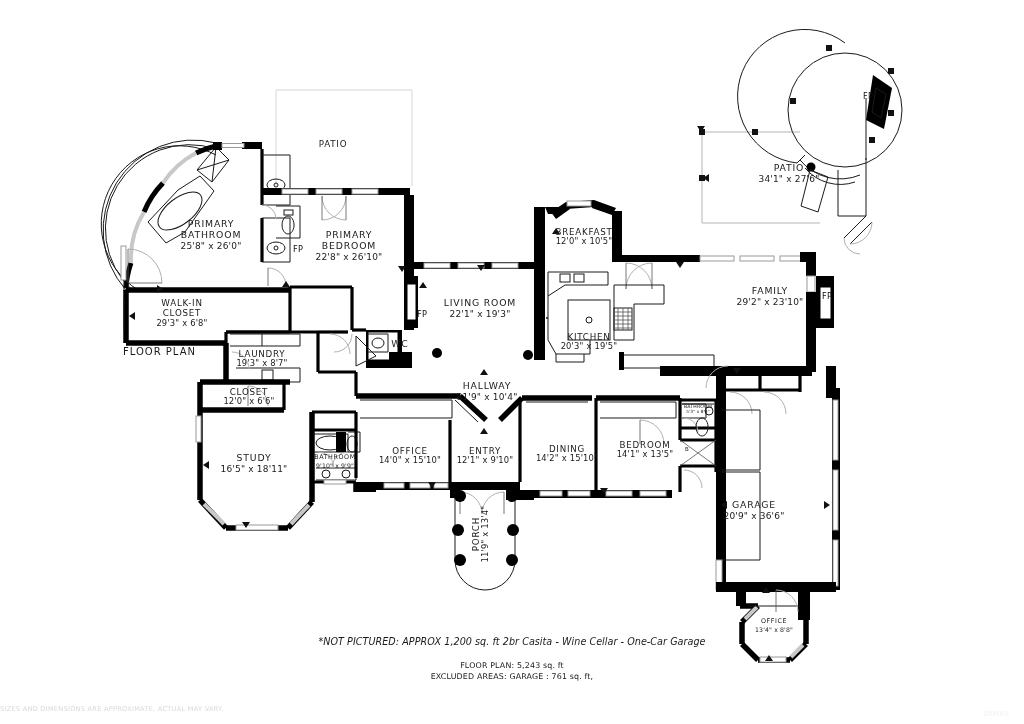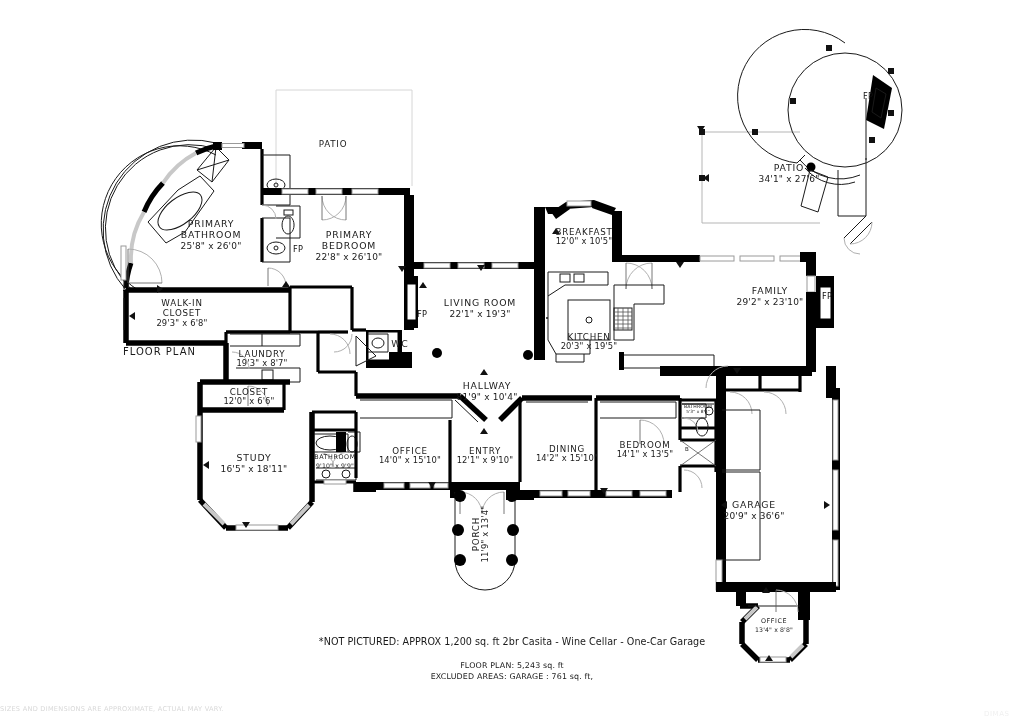--- a/index.html
+++ b/index.html
@@ -18,21 +18,21 @@
   .tiny .rname{font-size:4.6px;letter-spacing:.04em;}
   .tiny .rdim{font-size:4.3px;}
   .sm .rname{font-size:6.4px;}
   .sm .rdim{font-size:6.2px;}
   .fp{position:absolute;font-size:8.2px;letter-spacing:.05em;color:#111;}
   .plantag{position:absolute;font-size:10px;letter-spacing:.10em;color:#1a1a1a;white-space:nowrap;}
   .vert{transform:rotate(-90deg);transform-origin:center center;}
 
   
   .note{position:absolute;width:100%;text-align:center;font-size:9.6px;
-        letter-spacing:.005em;color:#1a1a1a;}
+        letter-spacing:.005em;color:#1a1a1a;font-style:italic;}
   .gia{position:absolute;width:100%;text-align:center;font-size:7.9px;
        line-height:1.42;letter-spacing:.02em;color:#1a1a1a;}
   .disc{position:absolute;width:100%;text-align:left;font-size:6.6px;
         letter-spacing:.04em;color:#d8d8d8;}
   .wm{position:absolute;font-size:7px;letter-spacing:.08em;color:#f0f0f0;}
 </style>
 </head>
 <body>
 
 <div id="stage">

